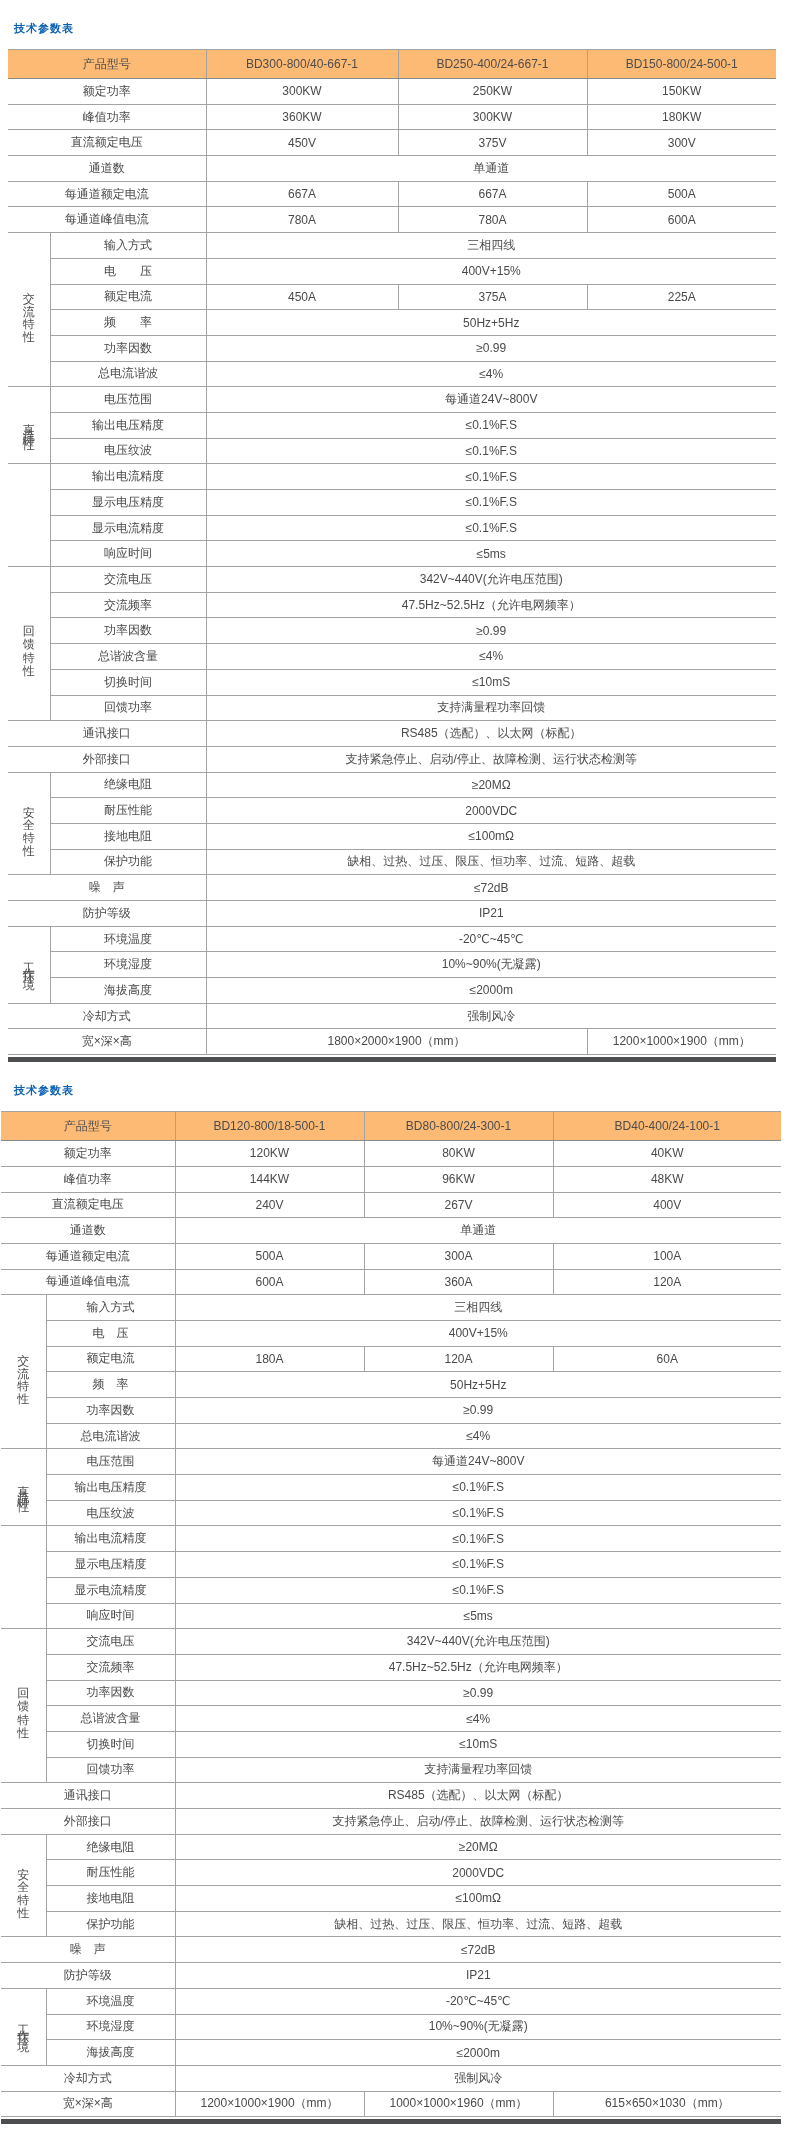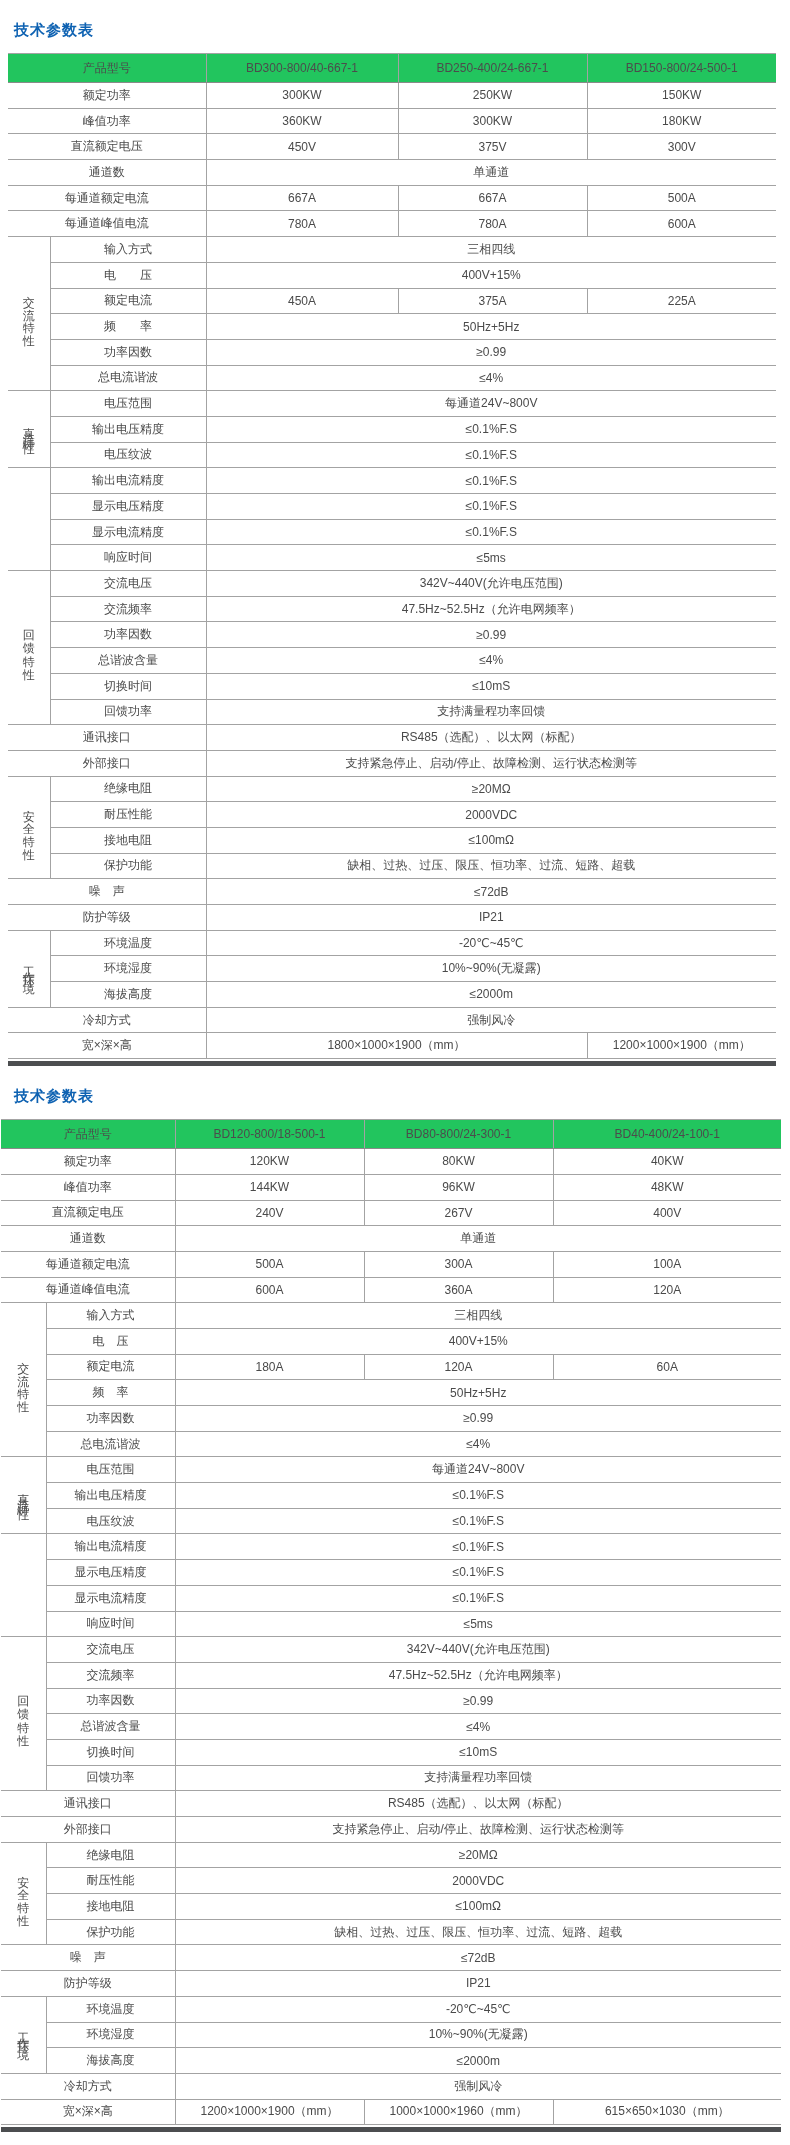--- a/index.html
+++ b/index.html
@@ -1,24 +1,24 @@
 <!DOCTYPE html>
 <html><head>
 <meta charset="utf-8">
 <style>
   html,body{margin:0;padding:0;background:#ffffff;}
   body{width:790px;height:2145px;font-family:"Liberation Sans","DejaVu Sans",sans-serif;color:#4a4a4a;}
-  .tbl-title{font-size:15px;font-weight:bold;color:#0e62b2;margin:0 0 13px 14px;padding-top:21px;letter-spacing:1px;}
+  .tbl-title{font-size:11px;font-weight:bold;color:#0e62b2;margin:0 0 13px 14px;padding-top:21px;letter-spacing:1px;}
   table{border-collapse:collapse;table-layout:fixed;border-top:1px solid #a3a3a3;}
   #spec-table-0{width:768px;margin-left:8px;}
   #spec-table-1{width:780px;margin-left:1px;}
   td{border-bottom:1px solid #a3a3a3;font-size:12px;text-align:center;vertical-align:middle;height:24.7px;padding:0 2px;overflow:hidden;white-space:nowrap;}
   td+td{border-left:1px solid #a3a3a3;}
   .grp-cell{border-right:1px solid #a3a3a3;}
-  tr.hdr td{background:#22c55e;height:28px;border-bottom:1px solid #8a8a8a;color:#4c4c4c;}
+  tr.hdr td{background:#fdba74;height:28px;border-bottom:1px solid #8a8a8a;color:#4c4c4c;}
   .vtext{writing-mode:vertical-rl;text-orientation:upright;line-height:1;display:inline-block;}
   .bar{height:5px;background:#4c4e50;margin-top:2px;}
   #bar-0{width:768px;margin-left:8px;}
   #bar-1{width:780px;margin-left:1px;}
 </style>
 </head>
 <body>
 
 <div class="tbl-title">技术参数表</div>
 <table id="spec-table-0">
@@ -197,21 +197,21 @@
       <tr>
         <td class="lbl">海拔高度</td>
         <td class="val" colspan="3">≤2000m</td>
       </tr>
       <tr>
         <td class="lbl" colspan="2">冷却方式</td>
         <td class="val" colspan="3">强制风冷</td>
       </tr>
       <tr>
         <td class="lbl" colspan="2">宽×深×高</td>
-        <td class="val" colspan="2">1800×1000×1900（mm）</td>
+        <td class="val" colspan="2">1800×2000×1900（mm）</td>
         <td class="val" colspan="1">1200×1000×1900（mm）</td>
       </tr>
     </tbody>
   </table>
 <div class="bar" id="bar-0"></div>
 
 <div class="tbl-title">技术参数表</div>
 <table id="spec-table-1">
     <colgroup>
       <col style="width: 45px;">

